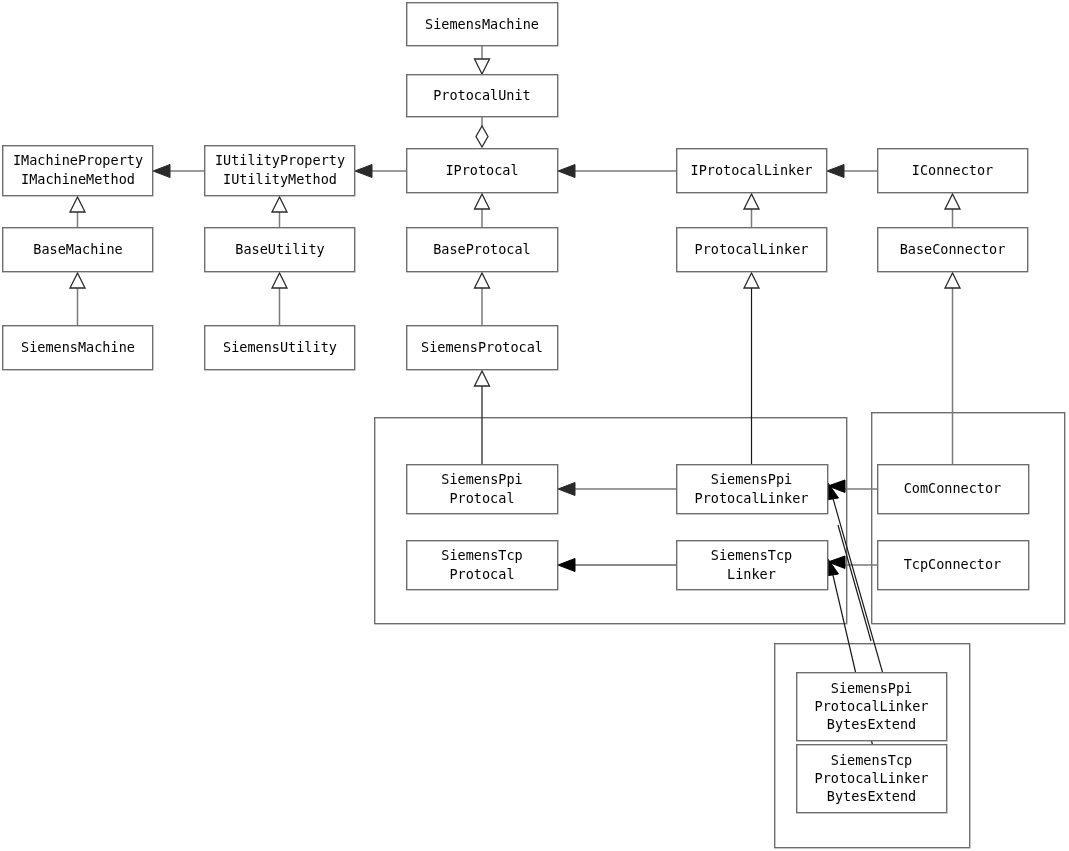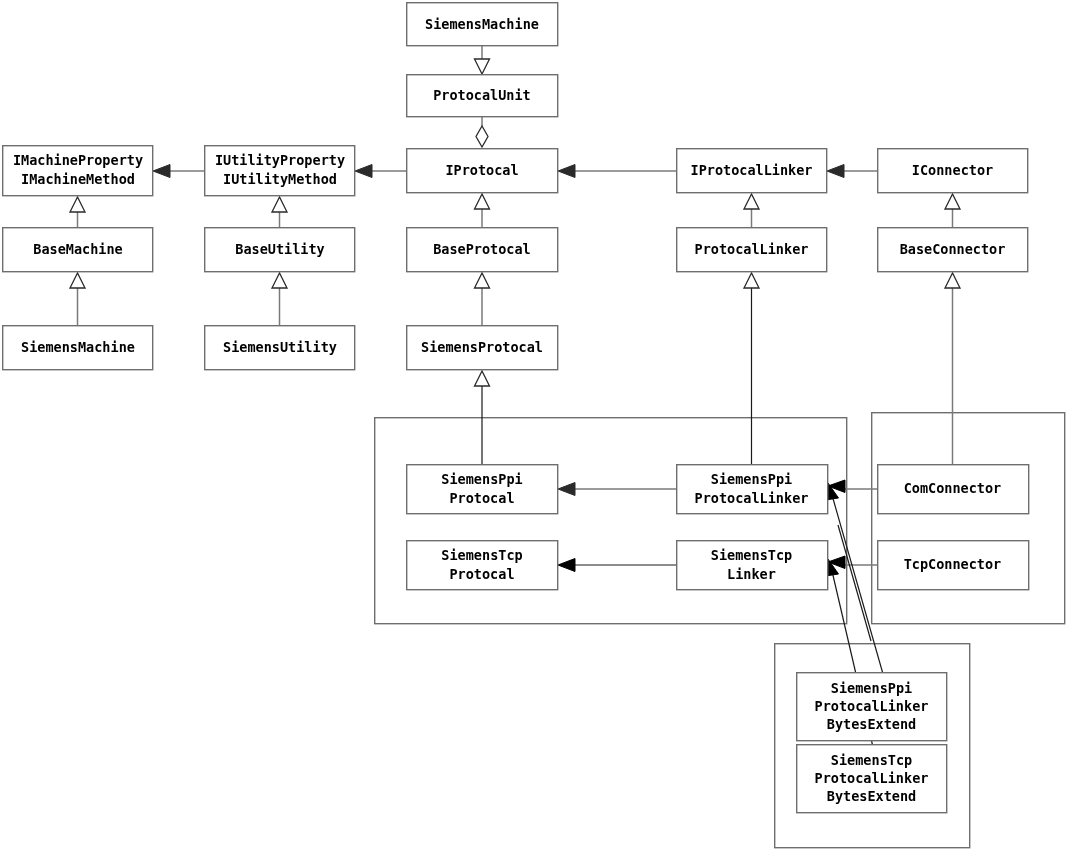--- a/index.html
+++ b/index.html
@@ -10,21 +10,20 @@
   body {
     width: 1069px;
     height: 851px;
     font-family: "DejaVu Sans Mono", "Liberation Mono", monospace;
     overflow: hidden;
   }
   #diagram-root {
     position: relative;
     width: 1069px;
     height: 684px;
-    font-weight: bold;
   }
   svg#diagram-canvas {
     position: absolute;
     top: 0;
     left: 0;
     width: 1069px;
     height: 851px;
   }
   .cls-box {
     fill: #ffffff;

